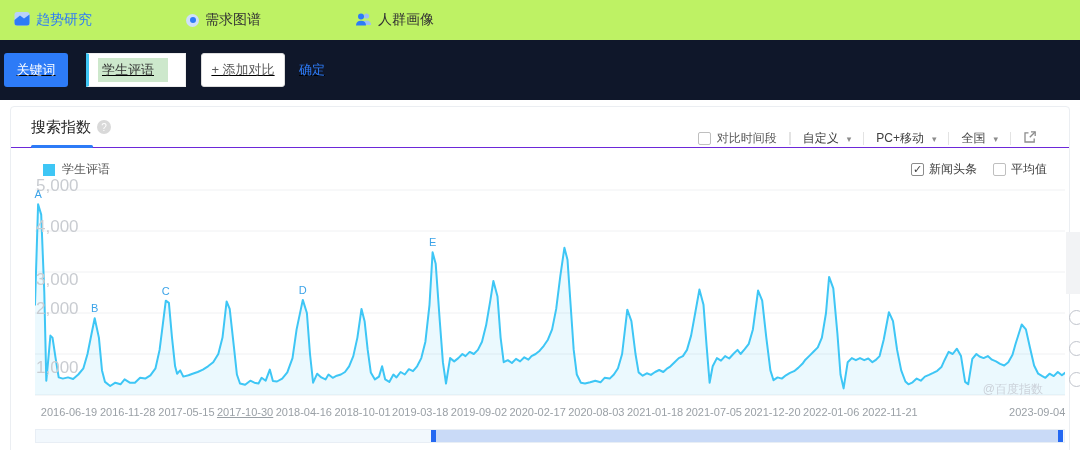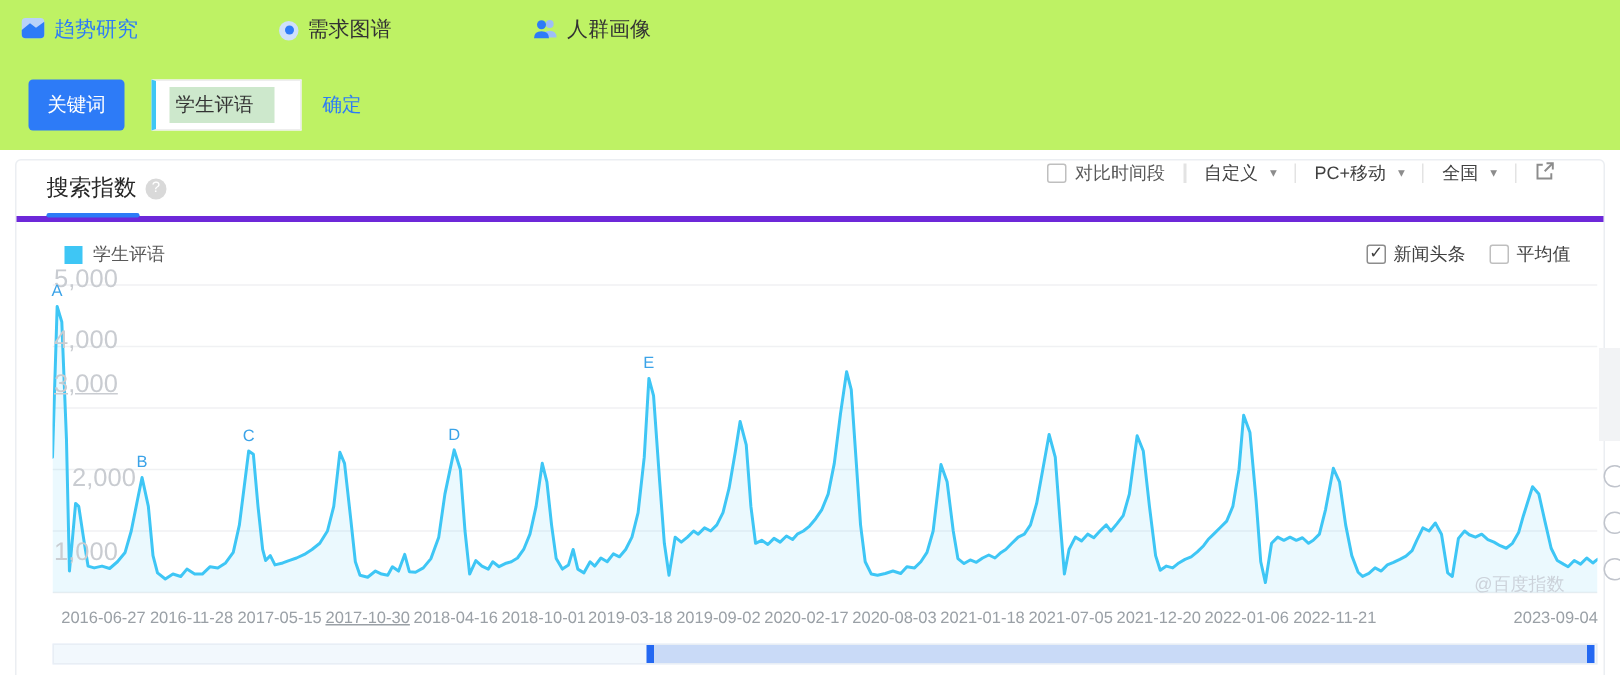--- a/index.html
+++ b/index.html
@@ -9,35 +9,35 @@
   
   .topnav { display:flex; align-items:center; height:40px; padding-left:14px; background:#bef264; }
   .nav-item { display:flex; align-items:center; gap:6px; font-size:14px; color:#333; cursor:pointer; }
   .nav-item.active { color:var(--accent); }
   .nav-item + .nav-item { margin-left:94px; }
   .icon-demand { width:13px; height:13px; border-radius:50%; background:#cfe0fb; position:relative; }
   .icon-demand::after { content:""; position:absolute; left:3.5px; top:3.5px; width:6px; height:6px;
     border-radius:50%; background:var(--accent); }
 
   
-  .searchbar { display:flex; align-items:center; height:60px; background:#bef264; padding-left:19px; }
+  .searchbar { display:flex; align-items:center; height:60px; background:#0f172a; padding-left:4px;text-decoration:underline; }
   .kw-btn { width:64px; height:34px; border:none; border-radius:3px; background:var(--accent);
     color:#fff; font-size:13px; cursor:pointer; }
   .kw-input { margin-left:18px; width:100px; height:34px; background:#fff; border:1px solid #eee;
     border-left:3px solid var(--cyan); display:flex; align-items:center; padding-left:9px; }
   .kw-tag { background:var(--green); color:#333; font-size:13px; padding:3px 14px 3px 4px; white-space:nowrap; }
   .add-btn { margin-left:15px; width:84px; height:34px; background:#fff; border:1px solid #dcdcdc;
     border-radius:3px; color:#595959; font-size:13px; cursor:pointer; }
   .confirm { margin-left:14px; color:var(--accent); font-size:13px; cursor:pointer; }
 
   
   .card { position:relative; margin:6px 10px 0; height:380px; background:#fff;
     border:1px solid #ebeef2; border-radius:4px; }
-  .card-head { display:flex; justify-content:space-between; align-items:flex-start; height:41px;
-    padding:0 20px; border-bottom:4px solid #6d28d9;gap:12px; }
+  .card-head { display:flex; justify-content:space-between; align-items:flex-end; height:41px;
+    padding:0 20px; border-bottom:1px solid #6d28d9;gap:12px; }
   .tab { position:relative; height:100%; display:flex; align-items:center; gap:6px;
     font-size:15px; color:#262626; cursor:pointer; }
   .tab::after { content:""; position:absolute; bottom:-1px; left:0; width:62px; height:3px;
     background:var(--accent); border-radius:2px; }
   .help-icon { width:14px; height:14px; border-radius:50%; background:#d9d9d9; color:#fff;
     font-size:10px; display:flex; align-items:center; justify-content:center; cursor:pointer; }
   .help-icon::after { content:"?"; }
   .controls { display:flex; align-items:center; font-size:12px; color:#595959; }
   .ctrl { display:flex; align-items:center; gap:6px; padding:0 12px; cursor:pointer; white-space:nowrap; }
   .ctrl .val { color:#404040; }
@@ -103,20 +103,21 @@
     </span>
     <span>人群画像</span>
   </div>
 </nav>
 
 <div class="searchbar">
   <button class="kw-btn">关键词</button>
   <div class="kw-input">
     <span class="kw-tag">学生评语</span>
   </div>
+  <button class="add-btn">+ 添加对比</button>
   <a class="confirm">确定</a>
 </div>
 
 <section class="card">
 
   <header class="card-head">
     <div class="tab">
       <span>搜索指数</span>
       <span class="help-icon"></span>
     </div>
@@ -179,37 +180,37 @@
           <line x1="0" x2="1030" y1="86.0" y2="86.0" stroke="#f0f1f3"></line>
           <line x1="0" x2="1030" y1="45.0" y2="45.0" stroke="#f0f1f3"></line>
           <line x1="0" x2="1030" y1="4.0" y2="4.0" stroke="#f0f1f3"></line>
           <line x1="0" x2="1030" y1="209" y2="209" stroke="#eef0f2"></line>
         </g>
       <path id="area-fill" fill="rgba(62,198,245,0.10)" stroke="none" d="M0.0,118.8L3.1,18.3L6.2,28.6L9.3,106.5L11.3,194.7L13.4,172.1L15.4,149.6L17.5,151.6L20.6,172.1L23.7,191.4L27.8,192.6L33.0,191.4L38.1,193.0L43.3,188.5L48.4,182.3L52.5,168.0L56.6,147.5L59.7,132.3L63.9,151.6L67.0,184.4L70.0,195.9L75.2,200.0L80.3,196.7L85.5,198.3L89.6,193.4L94.8,196.7L99.9,196.7L105.1,191.8L110.2,192.6L115.4,189.3L120.5,182.3L124.6,163.9L127.7,139.3L130.8,114.7L133.9,116.8L137.0,151.6L140.1,180.3L142.1,187.7L145.2,184.4L148.3,190.6L153.5,189.3L157.6,187.7L162.7,186.0L167.9,183.6L173.0,180.3L178.2,176.2L183.3,168.0L187.5,151.6L191.6,115.5L194.7,122.9L198.8,159.8L201.9,188.5L205.0,197.5L210.1,198.8L215.3,194.7L219.4,196.7L223.5,197.5L226.6,191.8L230.7,194.7L234.8,183.6L237.9,195.1L242.0,195.5L247.2,192.6L252.3,186.4L257.5,172.1L261.6,143.4L267.8,113.9L271.9,127.0L275.0,168.0L278.1,196.7L282.2,187.7L286.3,191.4L290.5,193.4L293.5,188.5L297.7,191.8L301.8,189.7L305.9,188.5L310.0,186.0L314.1,180.3L318.3,170.1L322.4,151.6L326.5,122.9L329.6,135.2L332.7,163.9L335.8,186.4L339.9,193.4L344.0,190.6L347.1,180.3L350.2,193.4L354.3,195.9L358.4,188.5L361.5,191.4L365.6,186.0L369.8,188.5L373.9,183.2L378.0,185.2L382.1,180.3L386.3,172.1L390.4,155.7L394.5,118.8L397.6,66.3L400.7,77.8L404.8,135.2L407.9,176.2L411.0,197.5L415.1,172.1L419.2,175.4L423.3,172.1L427.4,168.0L430.5,170.1L434.7,165.9L438.8,168.0L442.9,163.9L447.0,155.7L451.1,139.3L455.3,114.7L458.4,95.0L462.5,110.6L465.6,151.6L468.7,176.2L472.8,174.2L476.9,177.0L481.0,172.9L485.1,175.4L489.3,171.3L493.4,173.7L496.5,170.1L500.6,168.0L504.7,164.7L508.8,159.8L512.9,153.7L517.1,143.4L521.2,122.9L525.3,90.1L529.4,61.8L532.5,73.7L535.6,118.8L538.7,163.9L541.8,188.5L545.9,196.7L550.0,197.5L555.2,196.3L560.3,194.7L565.5,196.3L569.6,191.8L574.7,192.6L578.9,188.5L583.0,182.3L587.1,168.0L592.3,123.7L596.4,135.2L600.5,168.0L603.6,186.4L607.7,189.7L611.8,187.3L615.9,188.9L620.1,186.0L624.2,184.0L628.3,186.0L632.4,182.3L635.5,180.3L639.6,176.2L643.8,172.1L647.9,170.1L652.0,163.9L656.1,149.6L660.2,127.0L664.4,103.6L668.5,118.8L671.6,159.8L674.6,196.7L677.7,180.3L681.9,172.1L686.0,174.6L690.1,170.1L694.2,172.5L698.3,168.0L702.5,163.9L705.6,168.0L709.7,163.1L713.8,157.8L717.9,143.4L723.1,104.5L727.2,114.7L731.3,151.6L735.4,184.4L738.5,194.2L742.6,191.4L746.8,192.6L750.9,189.3L755.0,186.9L759.1,185.2L763.2,181.9L767.4,177.8L770.4,173.7L774.6,169.6L778.7,165.5L782.8,161.4L786.9,151.6L791.0,127.0L794.1,90.9L798.3,102.4L802.4,147.5L805.5,188.5L808.6,202.4L812.7,176.2L816.8,172.1L820.9,174.2L825.0,172.1L829.2,174.2L833.3,172.5L837.4,176.2L840.5,174.2L844.6,170.1L848.7,153.7L853.9,126.2L858.0,135.2L862.1,163.9L866.2,184.4L870.4,195.5L873.4,198.3L877.6,196.3L881.7,192.6L885.8,194.7L889.9,190.6L894.0,188.9L898.2,186.9L902.3,184.8L906.4,181.1L909.5,174.2L913.6,165.9L917.7,168.0L921.9,162.7L926.0,170.1L930.1,195.9L933.2,198.3L937.3,172.9L941.4,168.0L944.5,170.5L948.6,172.1L952.8,170.1L956.9,173.7L961.0,175.4L965.1,177.8L969.2,179.5L973.3,176.2L977.5,168.8L980.6,157.8L986.7,138.5L990.9,143.4L995.0,161.8L999.1,179.5L1003.2,187.7L1007.3,190.1L1010.4,191.8L1014.5,187.7L1018.7,190.1L1022.8,186.0L1026.9,189.3L1030.0,186.9L1030.0,209L0.0,209Z"></path>
       <path id="index-line" fill="none" stroke="#3ec6f5" stroke-width="2" stroke-linejoin="round" stroke-linecap="round" d="M0.0,118.8L3.1,18.3L6.2,28.6L9.3,106.5L11.3,194.7L13.4,172.1L15.4,149.6L17.5,151.6L20.6,172.1L23.7,191.4L27.8,192.6L33.0,191.4L38.1,193.0L43.3,188.5L48.4,182.3L52.5,168.0L56.6,147.5L59.7,132.3L63.9,151.6L67.0,184.4L70.0,195.9L75.2,200.0L80.3,196.7L85.5,198.3L89.6,193.4L94.8,196.7L99.9,196.7L105.1,191.8L110.2,192.6L115.4,189.3L120.5,182.3L124.6,163.9L127.7,139.3L130.8,114.7L133.9,116.8L137.0,151.6L140.1,180.3L142.1,187.7L145.2,184.4L148.3,190.6L153.5,189.3L157.6,187.7L162.7,186.0L167.9,183.6L173.0,180.3L178.2,176.2L183.3,168.0L187.5,151.6L191.6,115.5L194.7,122.9L198.8,159.8L201.9,188.5L205.0,197.5L210.1,198.8L215.3,194.7L219.4,196.7L223.5,197.5L226.6,191.8L230.7,194.7L234.8,183.6L237.9,195.1L242.0,195.5L247.2,192.6L252.3,186.4L257.5,172.1L261.6,143.4L267.8,113.9L271.9,127.0L275.0,168.0L278.1,196.7L282.2,187.7L286.3,191.4L290.5,193.4L293.5,188.5L297.7,191.8L301.8,189.7L305.9,188.5L310.0,186.0L314.1,180.3L318.3,170.1L322.4,151.6L326.5,122.9L329.6,135.2L332.7,163.9L335.8,186.4L339.9,193.4L344.0,190.6L347.1,180.3L350.2,193.4L354.3,195.9L358.4,188.5L361.5,191.4L365.6,186.0L369.8,188.5L373.9,183.2L378.0,185.2L382.1,180.3L386.3,172.1L390.4,155.7L394.5,118.8L397.6,66.3L400.7,77.8L404.8,135.2L407.9,176.2L411.0,197.5L415.1,172.1L419.2,175.4L423.3,172.1L427.4,168.0L430.5,170.1L434.7,165.9L438.8,168.0L442.9,163.9L447.0,155.7L451.1,139.3L455.3,114.7L458.4,95.0L462.5,110.6L465.6,151.6L468.7,176.2L472.8,174.2L476.9,177.0L481.0,172.9L485.1,175.4L489.3,171.3L493.4,173.7L496.5,170.1L500.6,168.0L504.7,164.7L508.8,159.8L512.9,153.7L517.1,143.4L521.2,122.9L525.3,90.1L529.4,61.8L532.5,73.7L535.6,118.8L538.7,163.9L541.8,188.5L545.9,196.7L550.0,197.5L555.2,196.3L560.3,194.7L565.5,196.3L569.6,191.8L574.7,192.6L578.9,188.5L583.0,182.3L587.1,168.0L592.3,123.7L596.4,135.2L600.5,168.0L603.6,186.4L607.7,189.7L611.8,187.3L615.9,188.9L620.1,186.0L624.2,184.0L628.3,186.0L632.4,182.3L635.5,180.3L639.6,176.2L643.8,172.1L647.9,170.1L652.0,163.9L656.1,149.6L660.2,127.0L664.4,103.6L668.5,118.8L671.6,159.8L674.6,196.7L677.7,180.3L681.9,172.1L686.0,174.6L690.1,170.1L694.2,172.5L698.3,168.0L702.5,163.9L705.6,168.0L709.7,163.1L713.8,157.8L717.9,143.4L723.1,104.5L727.2,114.7L731.3,151.6L735.4,184.4L738.5,194.2L742.6,191.4L746.8,192.6L750.9,189.3L755.0,186.9L759.1,185.2L763.2,181.9L767.4,177.8L770.4,173.7L774.6,169.6L778.7,165.5L782.8,161.4L786.9,151.6L791.0,127.0L794.1,90.9L798.3,102.4L802.4,147.5L805.5,188.5L808.6,202.4L812.7,176.2L816.8,172.1L820.9,174.2L825.0,172.1L829.2,174.2L833.3,172.5L837.4,176.2L840.5,174.2L844.6,170.1L848.7,153.7L853.9,126.2L858.0,135.2L862.1,163.9L866.2,184.4L870.4,195.5L873.4,198.3L877.6,196.3L881.7,192.6L885.8,194.7L889.9,190.6L894.0,188.9L898.2,186.9L902.3,184.8L906.4,181.1L909.5,174.2L913.6,165.9L917.7,168.0L921.9,162.7L926.0,170.1L930.1,195.9L933.2,198.3L937.3,172.9L941.4,168.0L944.5,170.5L948.6,172.1L952.8,170.1L956.9,173.7L961.0,175.4L965.1,177.8L969.2,179.5L973.3,176.2L977.5,168.8L980.6,157.8L986.7,138.5L990.9,143.4L995.0,161.8L999.1,179.5L1003.2,187.7L1007.3,190.1L1010.4,191.8L1014.5,187.7L1018.7,190.1L1022.8,186.0L1026.9,189.3L1030.0,186.9"></path>
     </svg>
     <div id="y-labels">
         <div class="y-label" style="top: 172px;">1,000</div>
-        <div class="y-label" style="top: 123px; margin-left: 12px;">2,000</div>
-        <div class="y-label" style="top: 60px; text-decoration: underline;">3,000</div>
+        <div class="y-label" style="top: 113px;">2,000</div>
+        <div class="y-label" style="top: 84px;">3,000</div>
         <div class="y-label" style="top: 31px;">4,000</div>
         <div class="y-label" style="top: -10px;">5,000</div>
       </div>
     <div id="annotations">
         <div class="anno" style="left: 3.09px; top: 2.35px;">A</div>
         <div class="anno" style="left: 59.74px; top: 116.33px;">B</div>
         <div class="anno" style="left: 130.81px; top: 98.7px;">C</div>
         <div class="anno" style="left: 267.8px; top: 97.88px;">D</div>
         <div class="anno" style="left: 397.58px; top: 50.32px;">E</div>
       </div>
     <div class="watermark">@百度指数</div>
   </div>
 
   <div class="x-axis" id="x-axis">
-      <span class="x-tick" style="left: 3.3%;">2016-06-27</span>
+      <span class="x-tick" style="left: 3.3%;">2016-06-19</span>
       <span class="x-tick" style="left: 9%;">2016-11-28</span>
       <span class="x-tick" style="left: 14.7%;">2017-05-15</span>
       <span class="x-tick" style="left: 20.4%; text-decoration: underline;">2017-10-30</span>
       <span class="x-tick" style="left: 26.1%;">2018-04-16</span>
       <span class="x-tick" style="left: 31.8%;">2018-10-01</span>
       <span class="x-tick" style="left: 37.4%;">2019-03-18</span>
       <span class="x-tick" style="left: 43.1%;">2019-09-02</span>
       <span class="x-tick" style="left: 48.8%;">2020-02-17</span>
       <span class="x-tick" style="left: 54.5%;">2020-08-03</span>
       <span class="x-tick" style="left: 60.2%;">2021-01-18</span>

